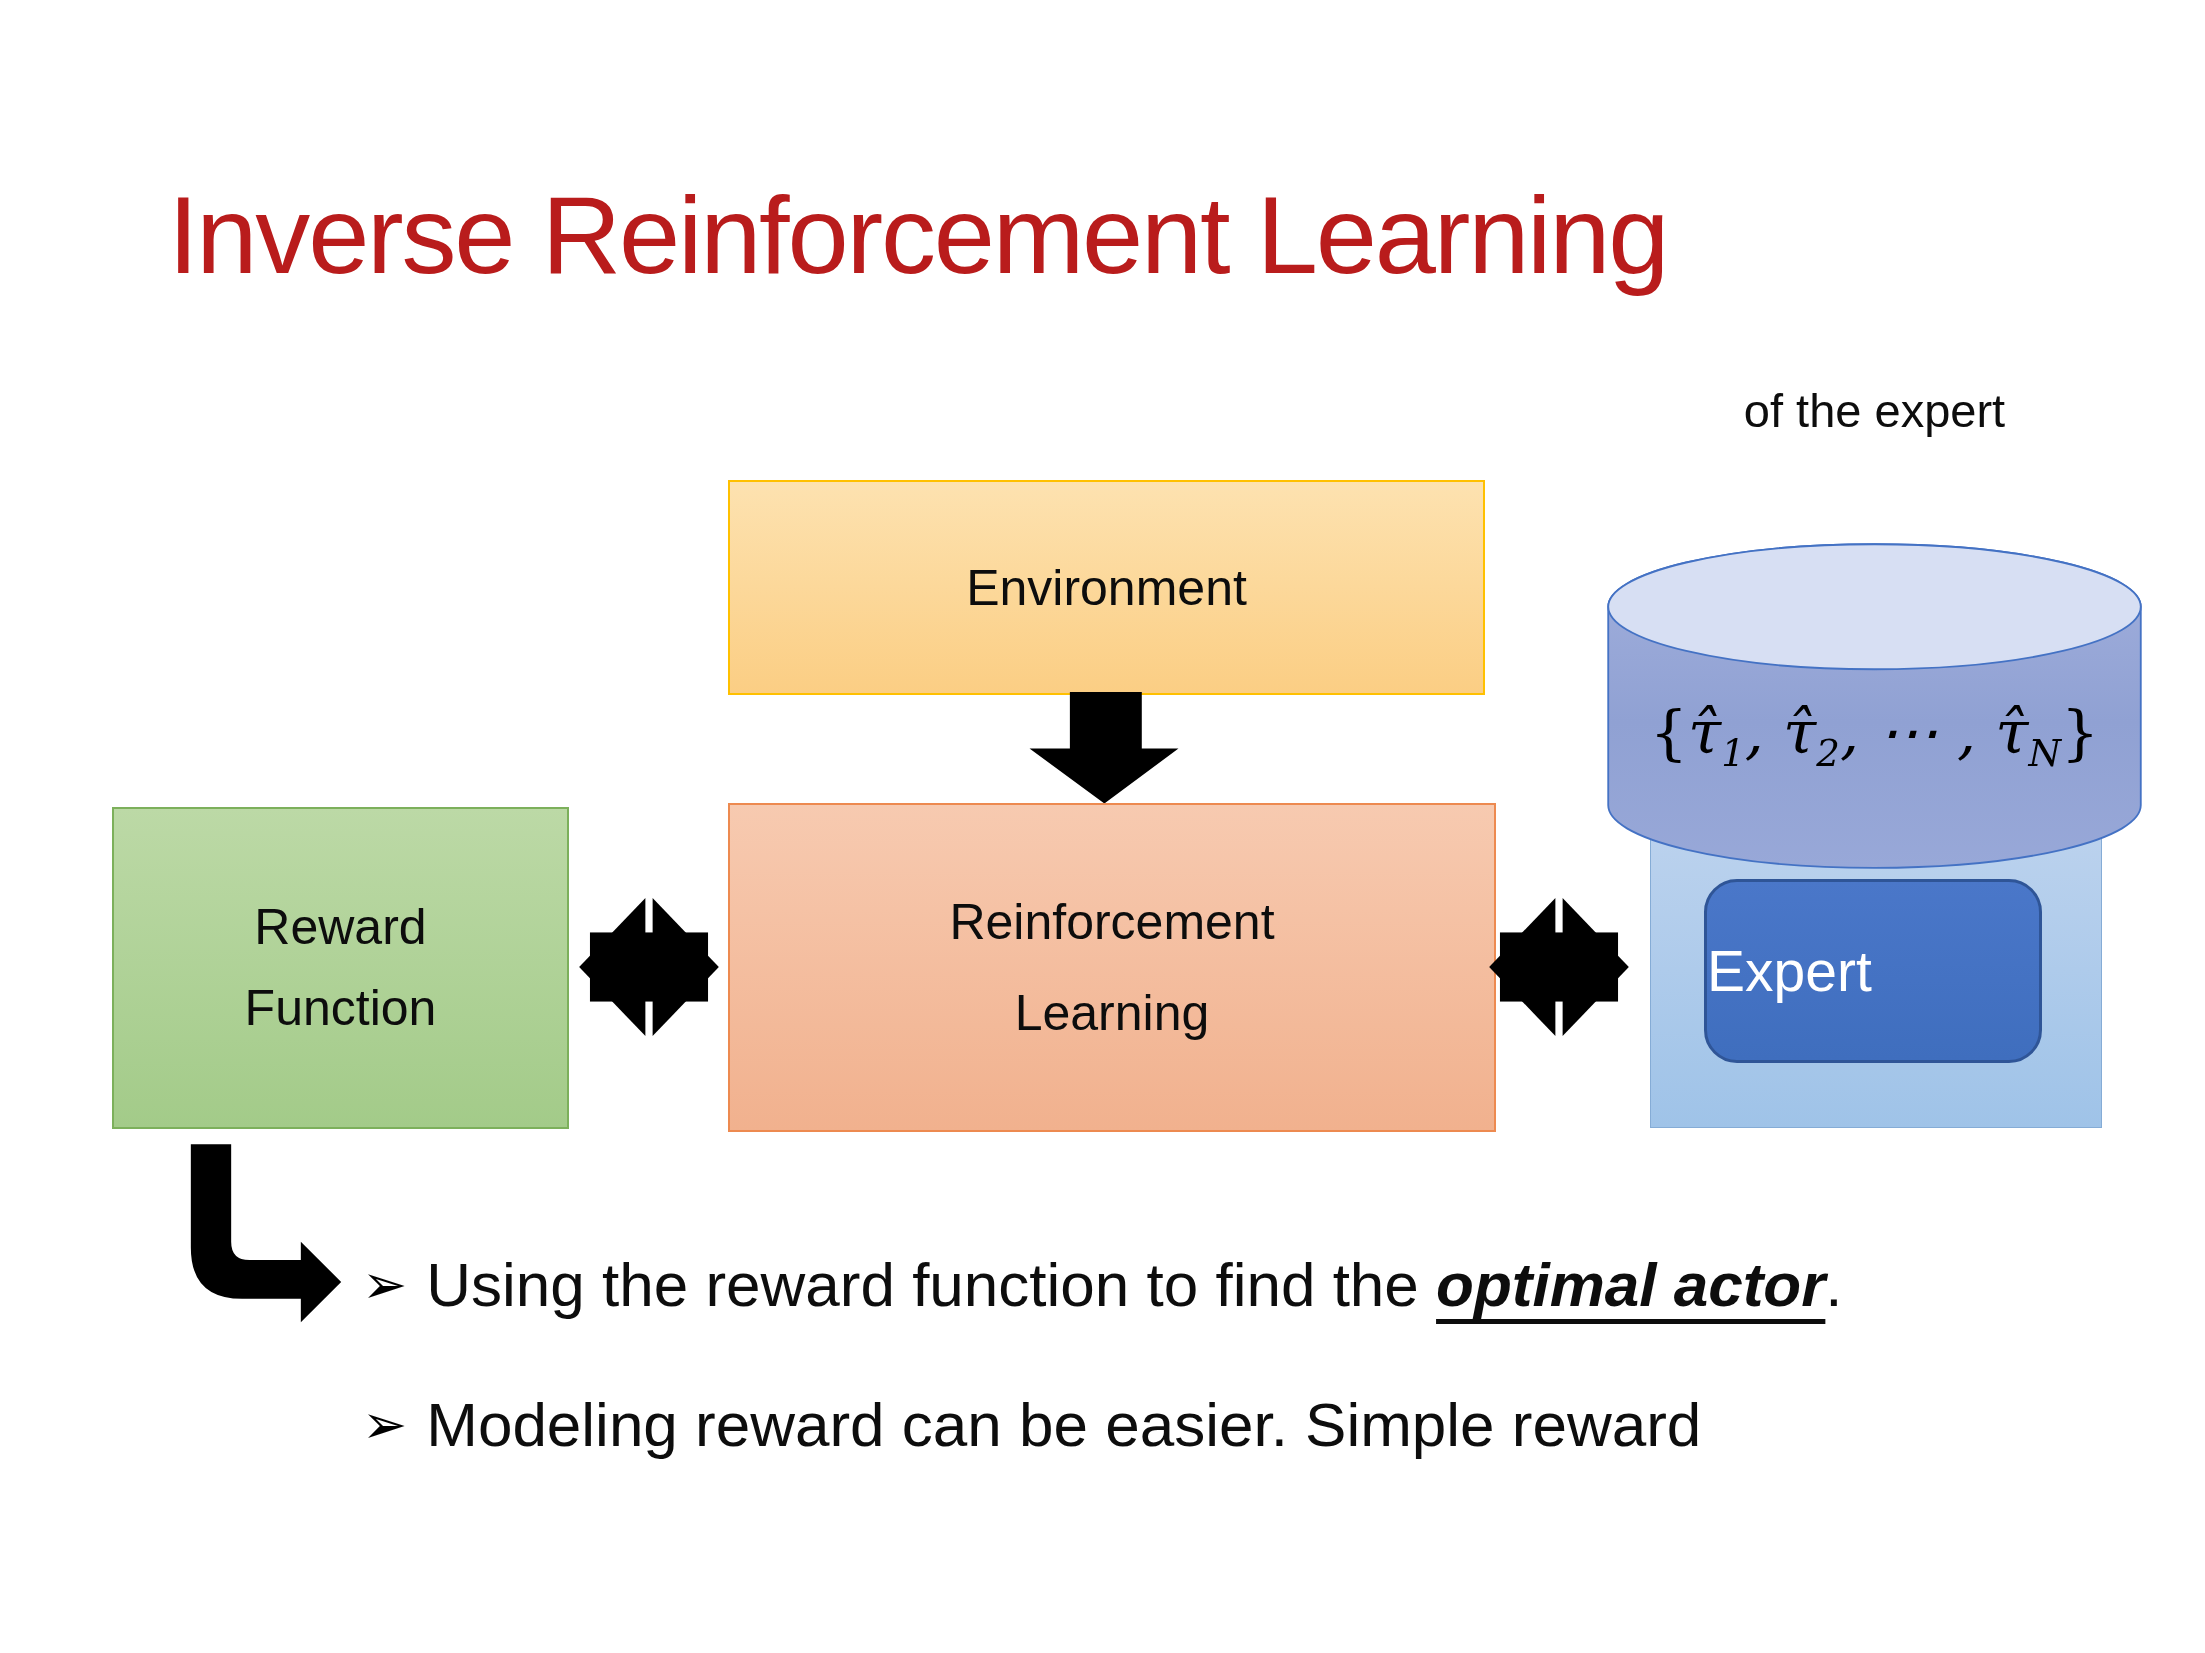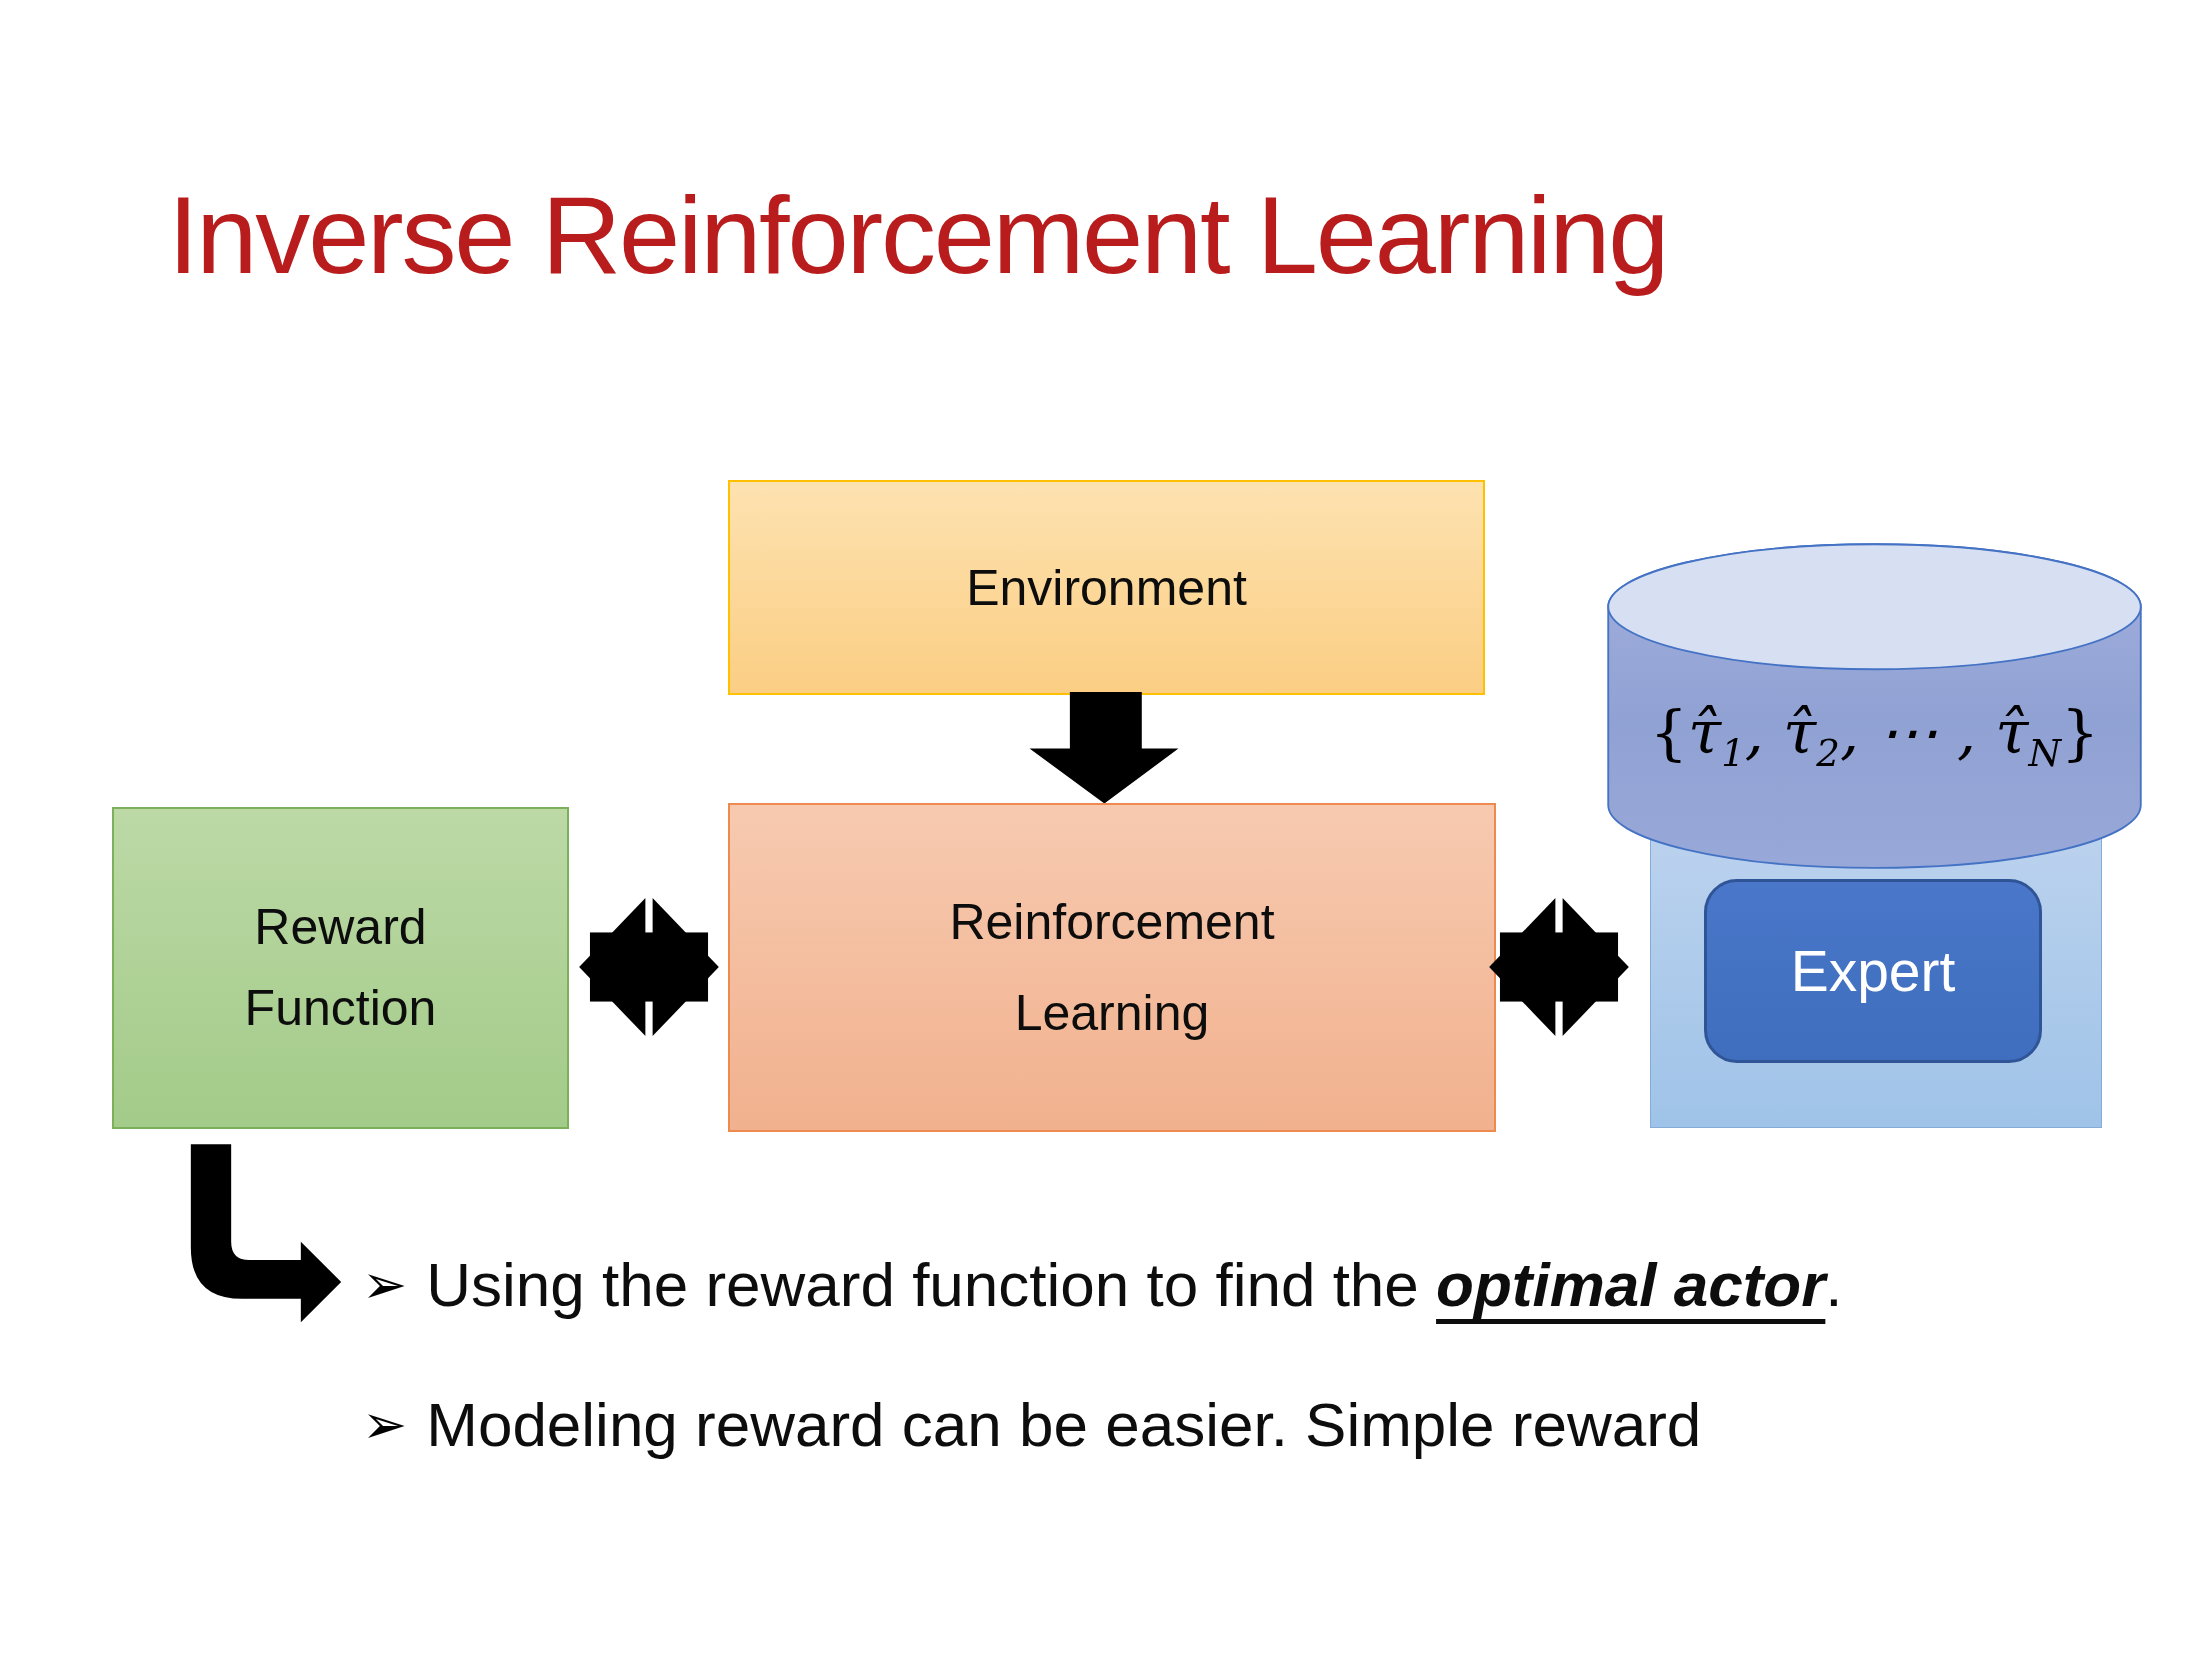--- a/index.html
+++ b/index.html
@@ -57,21 +57,21 @@
     background:linear-gradient(#BDD3EE, #9FC3E8);
     border:1.5px solid #85ACD6;
     box-sizing:border-box;
   }
   #expert-btn {
     left:1704px; top:879px; width:338px; height:184px;
     background:linear-gradient(#4A77C9, #3F6EBE);
     border:3.7px solid #2F5597;
     border-radius:33px;
     box-sizing:border-box;
-    display:flex; align-items:center; justify-content:center;
+    display:flex; align-items:center; 
     color:#ffffff; font-size:57px;
   }
 
   
   #formula {
     left:1610px; top:697px; width:529px;
     text-align:center;
     font-family:"DejaVu Serif", serif;
     font-style:italic;
     font-size:60px;
@@ -101,20 +101,21 @@
   .b2-line { display:block; }
 
   svg { position:absolute; display:block; }
 </style>
 </head>
 <body>
 
 <div class="abs" id="title">Inverse Reinforcement Learning</div>
 
 <div class="abs" id="demo-label">
+  <div>of the expert</div>
 </div>
 
 <div class="abs box" id="env-box">
   <div>Environment</div>
 </div>
 
 <svg class="abs" id="down-arrow" style="left:1028px; top:692px;" width="152" height="113" viewBox="0 0 207 154">
   <polygon points="57,0 155,0 155,77 205,77 104,152 2,77 57,77" fill="#000000"></polygon>
 </svg>
 

